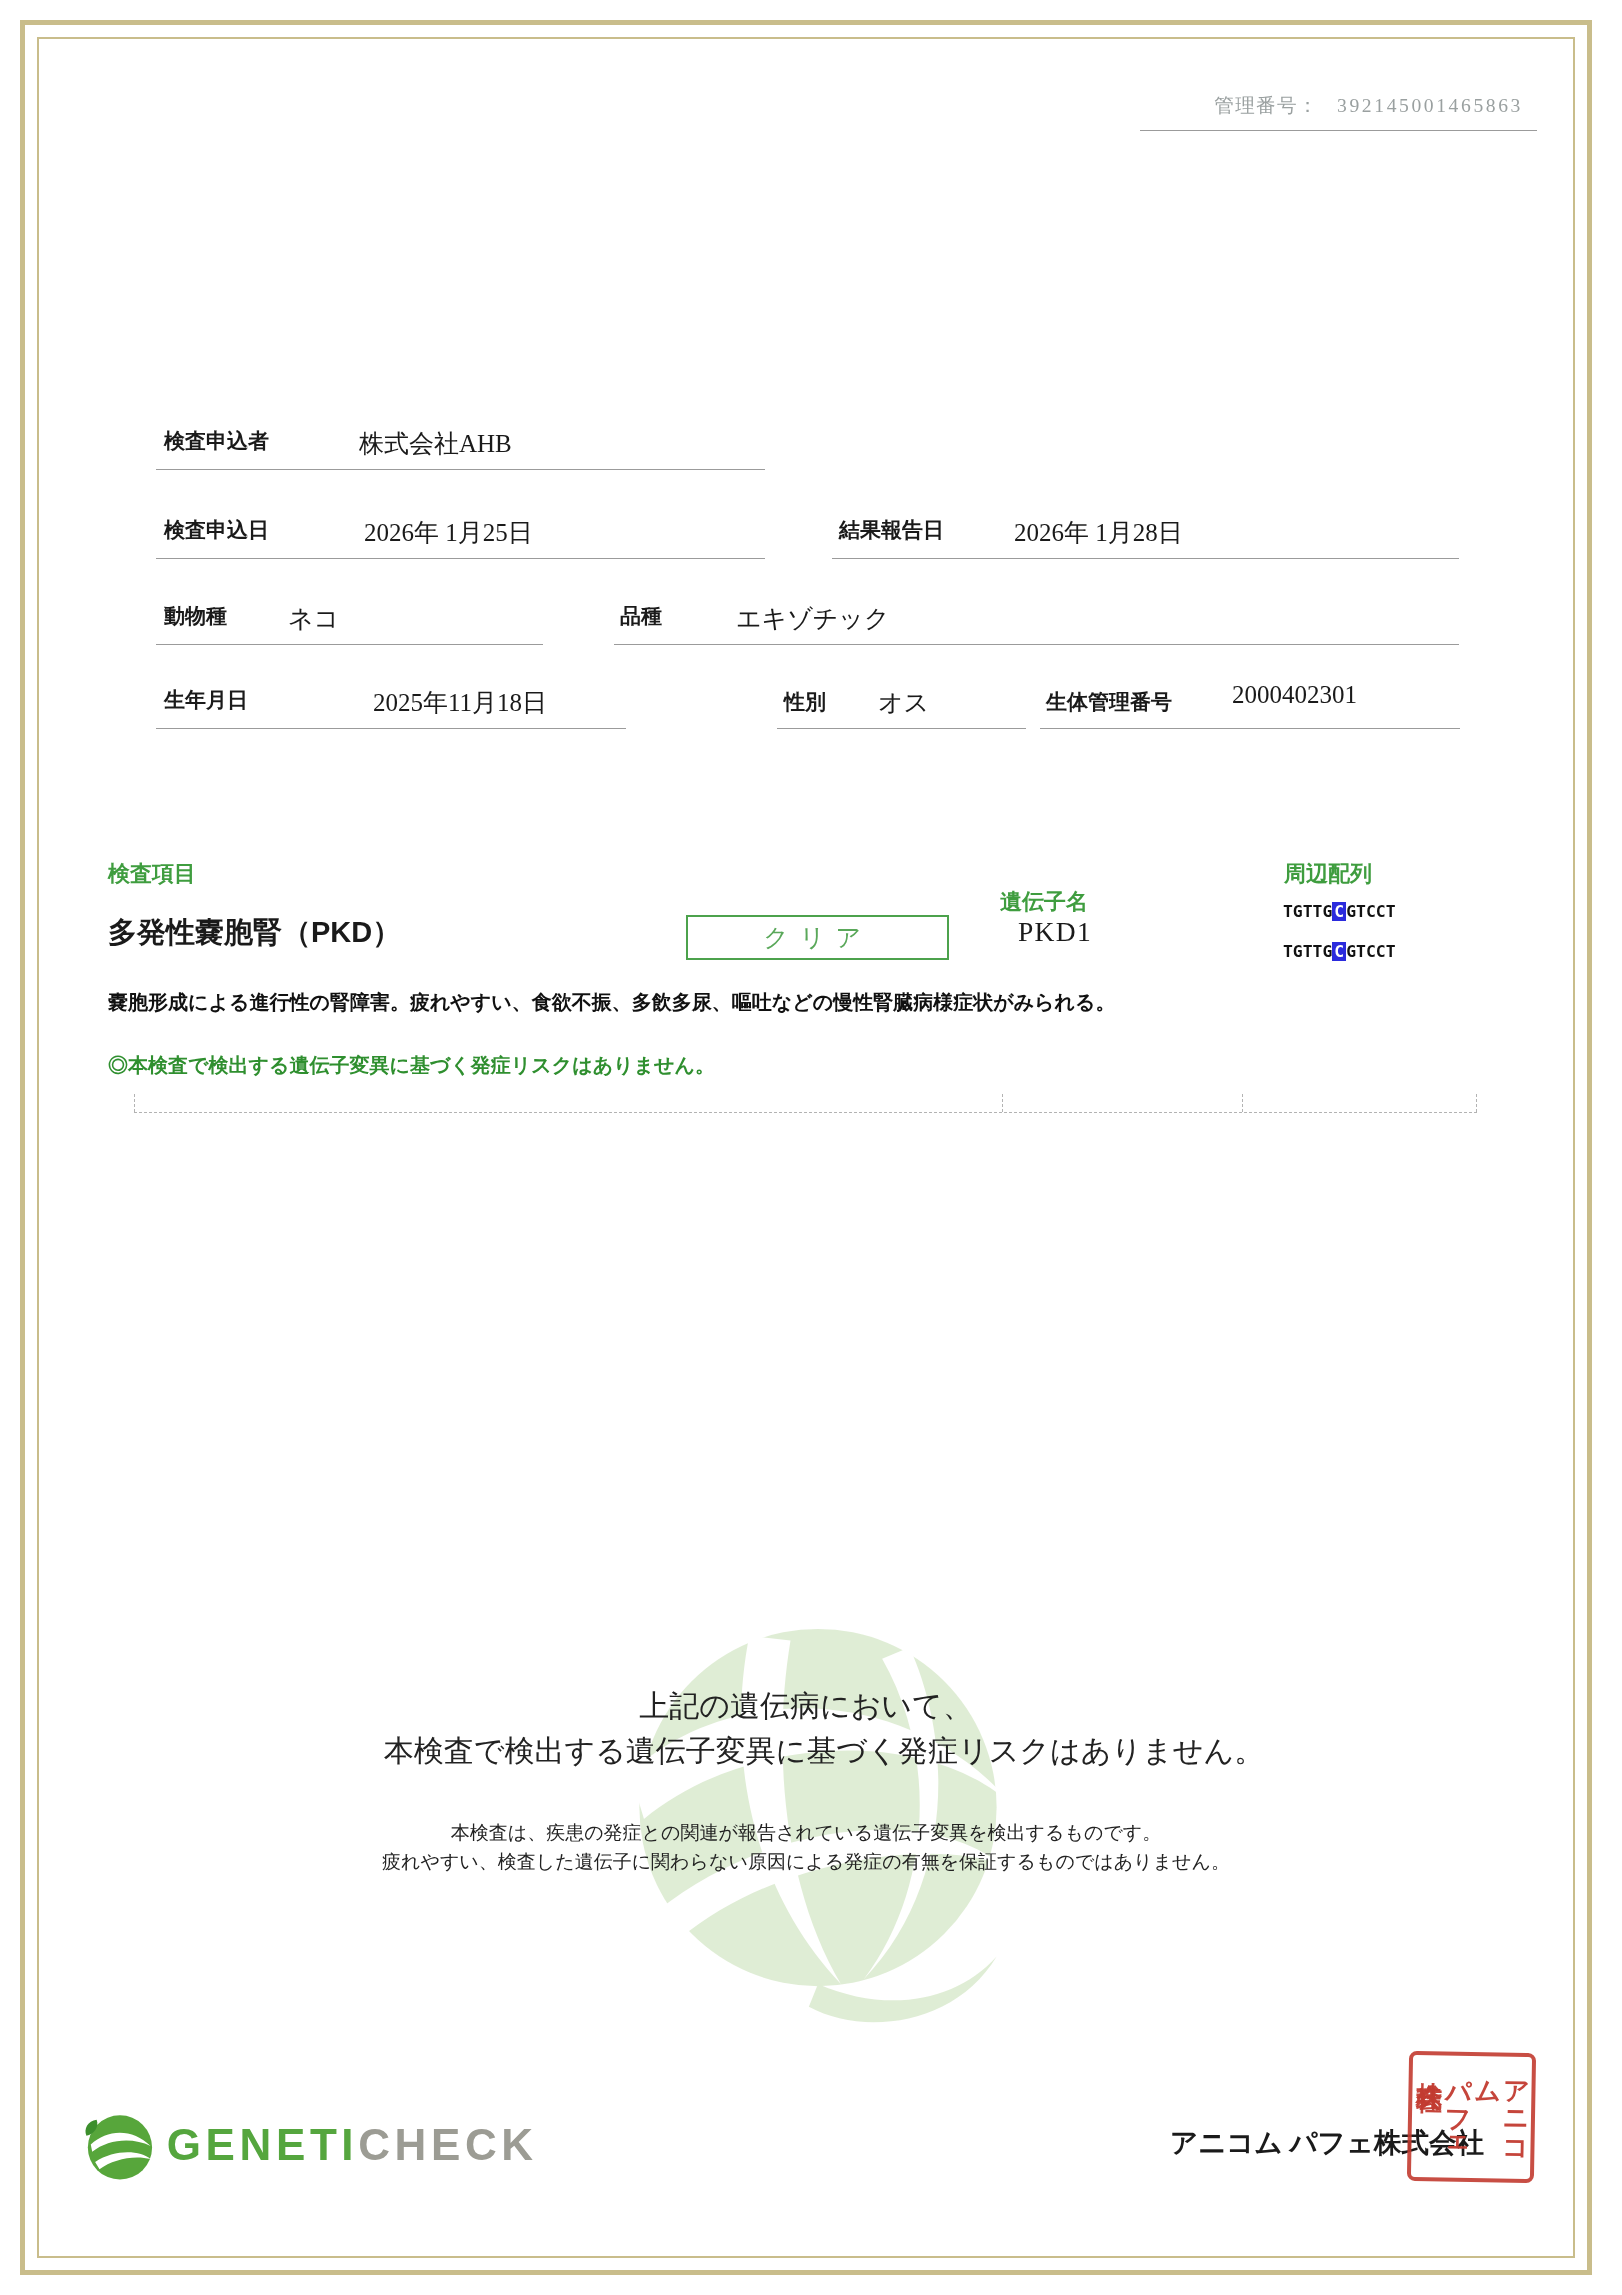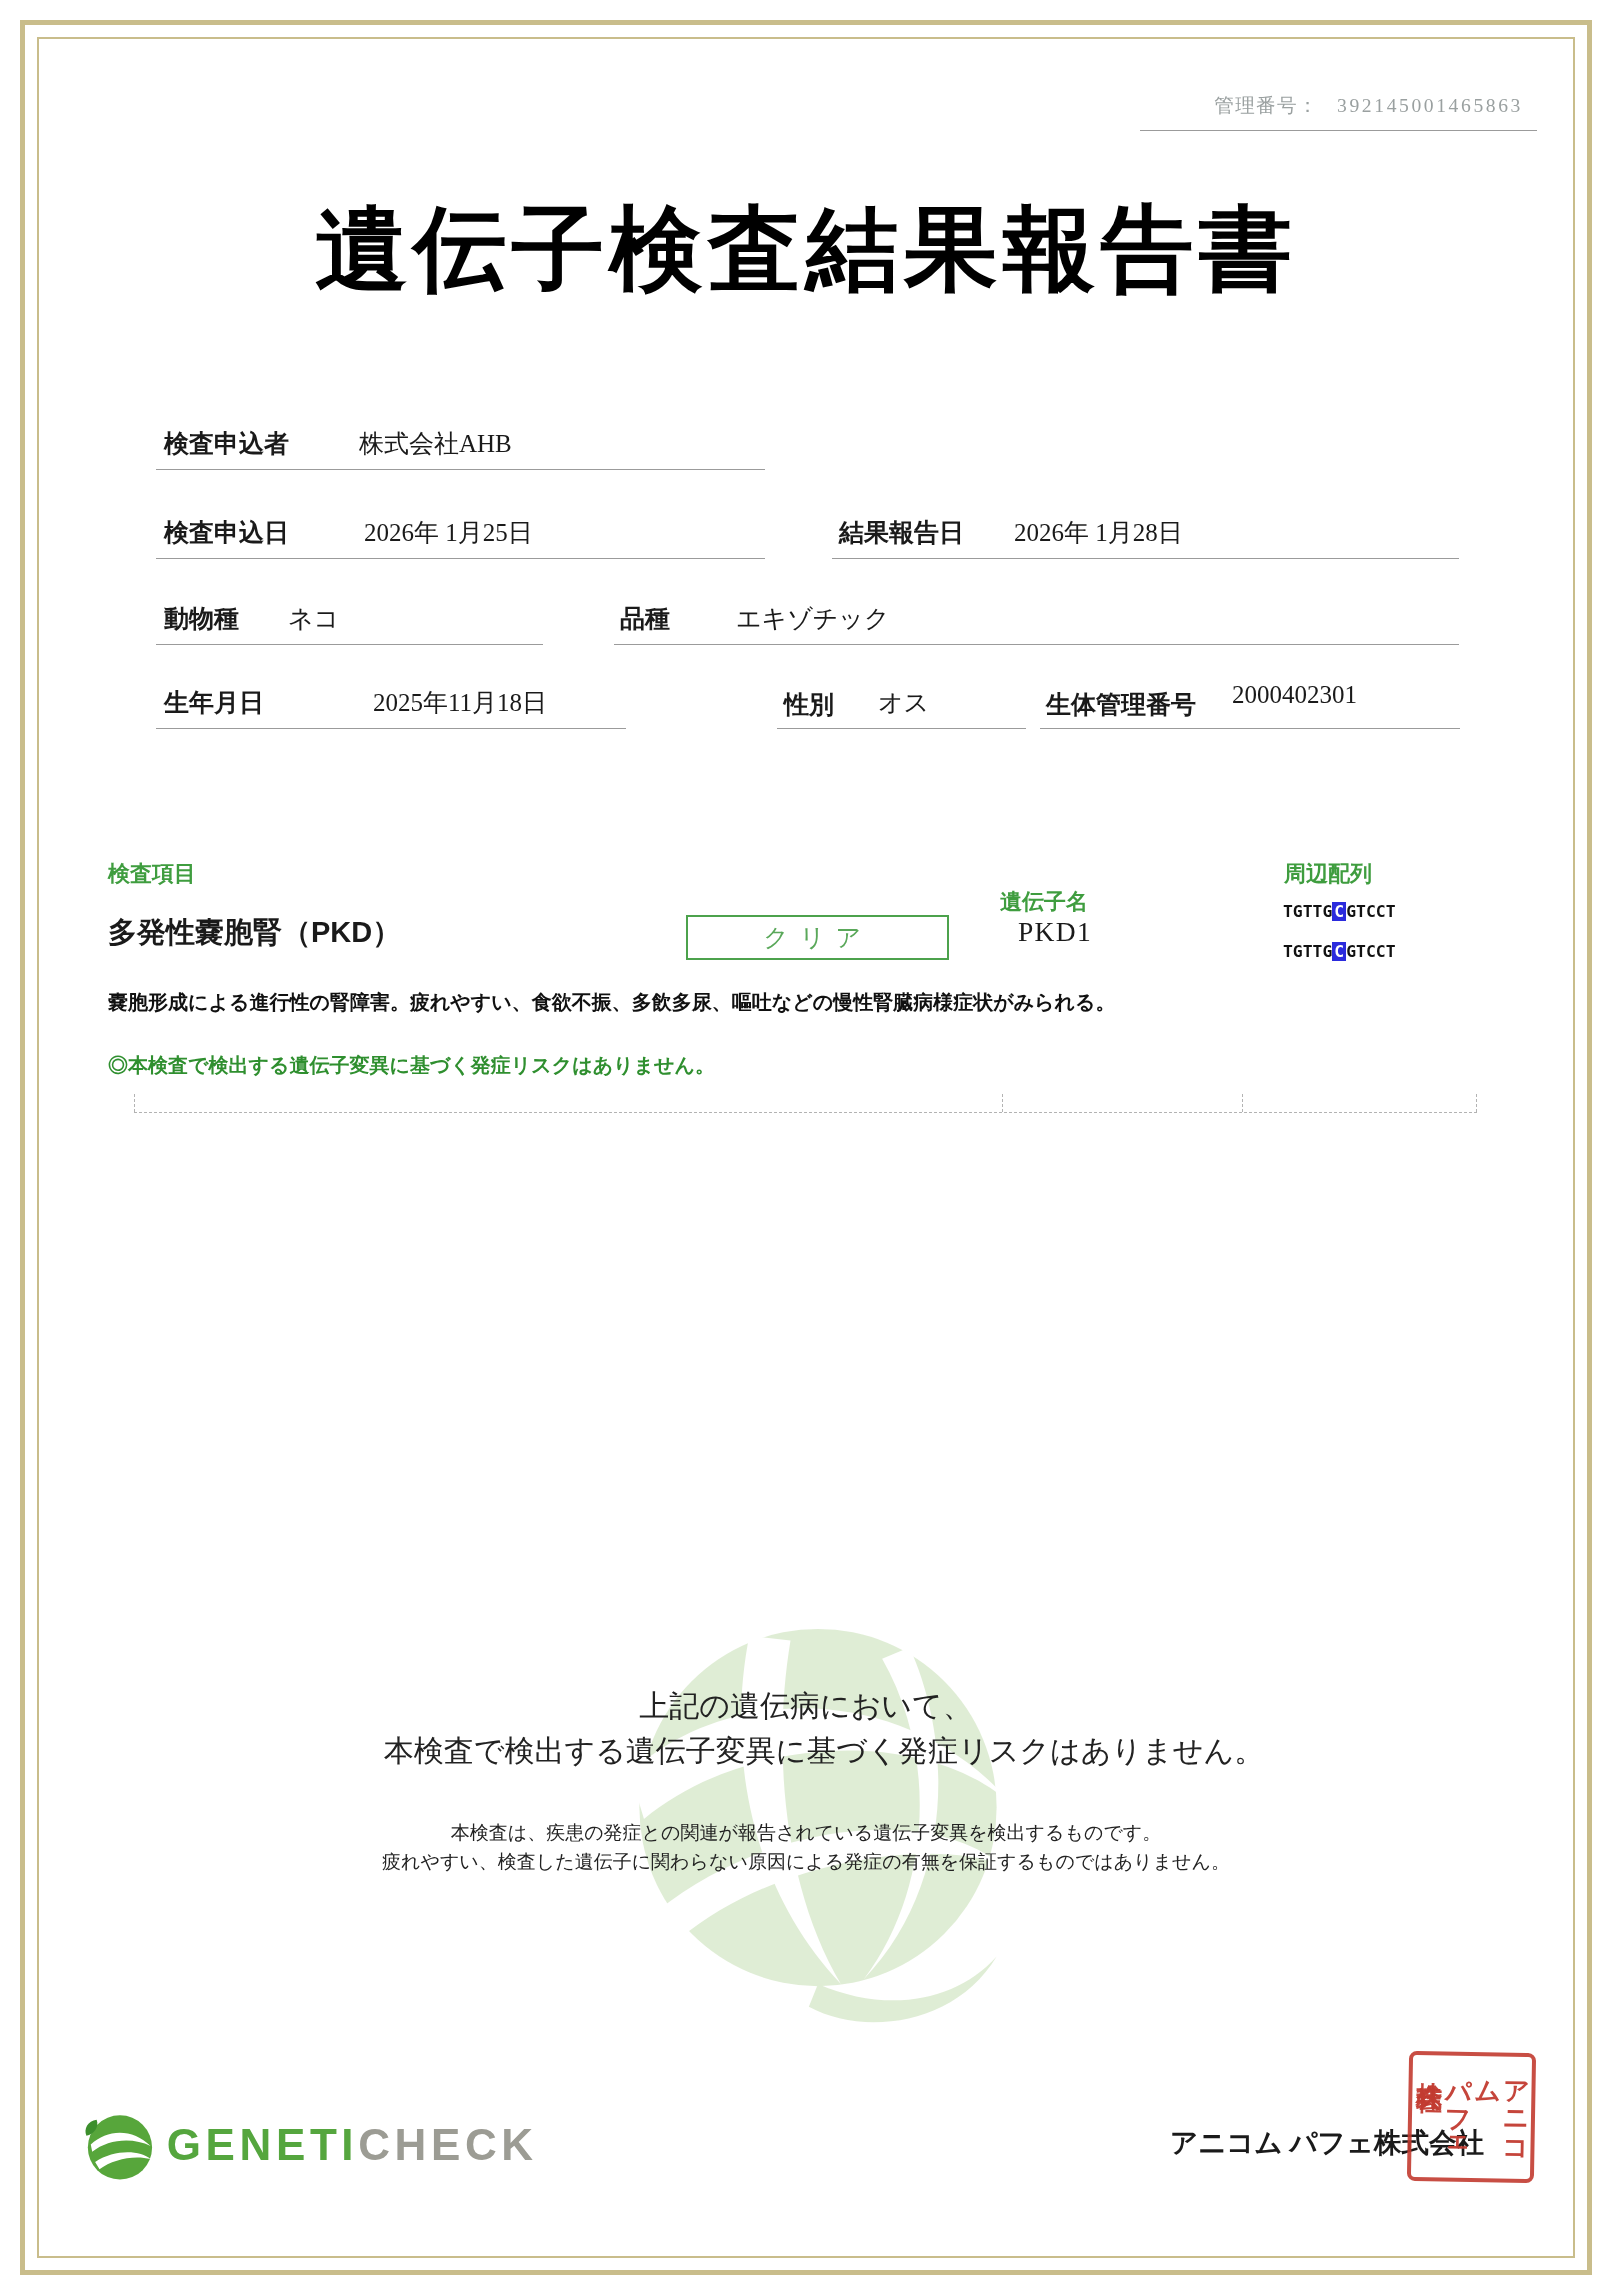--- a/index.html
+++ b/index.html
@@ -22,21 +22,21 @@
   .mgmt .num{margin-left:18.3px;letter-spacing:2.6px;}
   .uline{position:absolute;border-bottom:1.3px solid #9b9b9b;}
 
   .doc-title{
     position:absolute;top:187px;left:0;width:100%;
     text-align:center;
     font-family:"Liberation Serif",serif;
     font-weight:900;font-size:93px;letter-spacing:5.2px;color:#000;
   }
 
-  .flabel{position:absolute;font-weight:700;font-size:25px;white-space:nowrap;}
+  .flabel{position:absolute;font-weight:700;font-size:21px;white-space:nowrap;}
   .fvalue{position:absolute;font-weight:400;font-size:25px;white-space:nowrap;}
 
   .ghead{position:absolute;color:#3f9d3f;font-weight:700;font-size:22px;white-space:nowrap;}
   .disease{position:absolute;font-family:"Liberation Sans",sans-serif;font-weight:700;font-size:29px;white-space:nowrap;}
   .result-box{
     position:absolute;left:686px;top:915px;width:259px;height:41px;
     border:2px solid #4ca24c;display:flex;align-items:center;justify-content:center;
   }
   .result-box span{color:#5aa85a;font-size:25px;letter-spacing:10.5px;font-family:"Liberation Serif",serif;}
   .gene{position:absolute;left:1018px;top:916px;font-size:27.5px;font-weight:400;letter-spacing:1.3px;}
@@ -87,21 +87,20 @@
 <div class="page">
 
   <div class="frame-outer"></div>
   <div class="frame-inner"></div>
 
   <div class="mgmt">
     <span>管理番号：</span><span class="num">392145001465863</span>
   </div>
   <div class="uline" style="left:1140px;top:130px;width:397px;"></div>
 
-  <div class="doc-title">遺伝子検査結果報告書</div>
 
   <div class="flabel" style="left:164px;top:427px;">検査申込者</div>
   <div class="fvalue" style="left:359px;top:427px;">株式会社AHB</div>
   <div class="uline" style="left:156px;top:469px;width:609px;"></div>
 
   <div class="flabel" style="left:164px;top:516px;">検査申込日</div>
   <div class="fvalue" style="left:364px;top:516px;">2026年 1月25日</div>
   <div class="uline" style="left:156px;top:558px;width:609px;"></div>
 
   <div class="flabel" style="left:839px;top:516px;">結果報告日</div>

